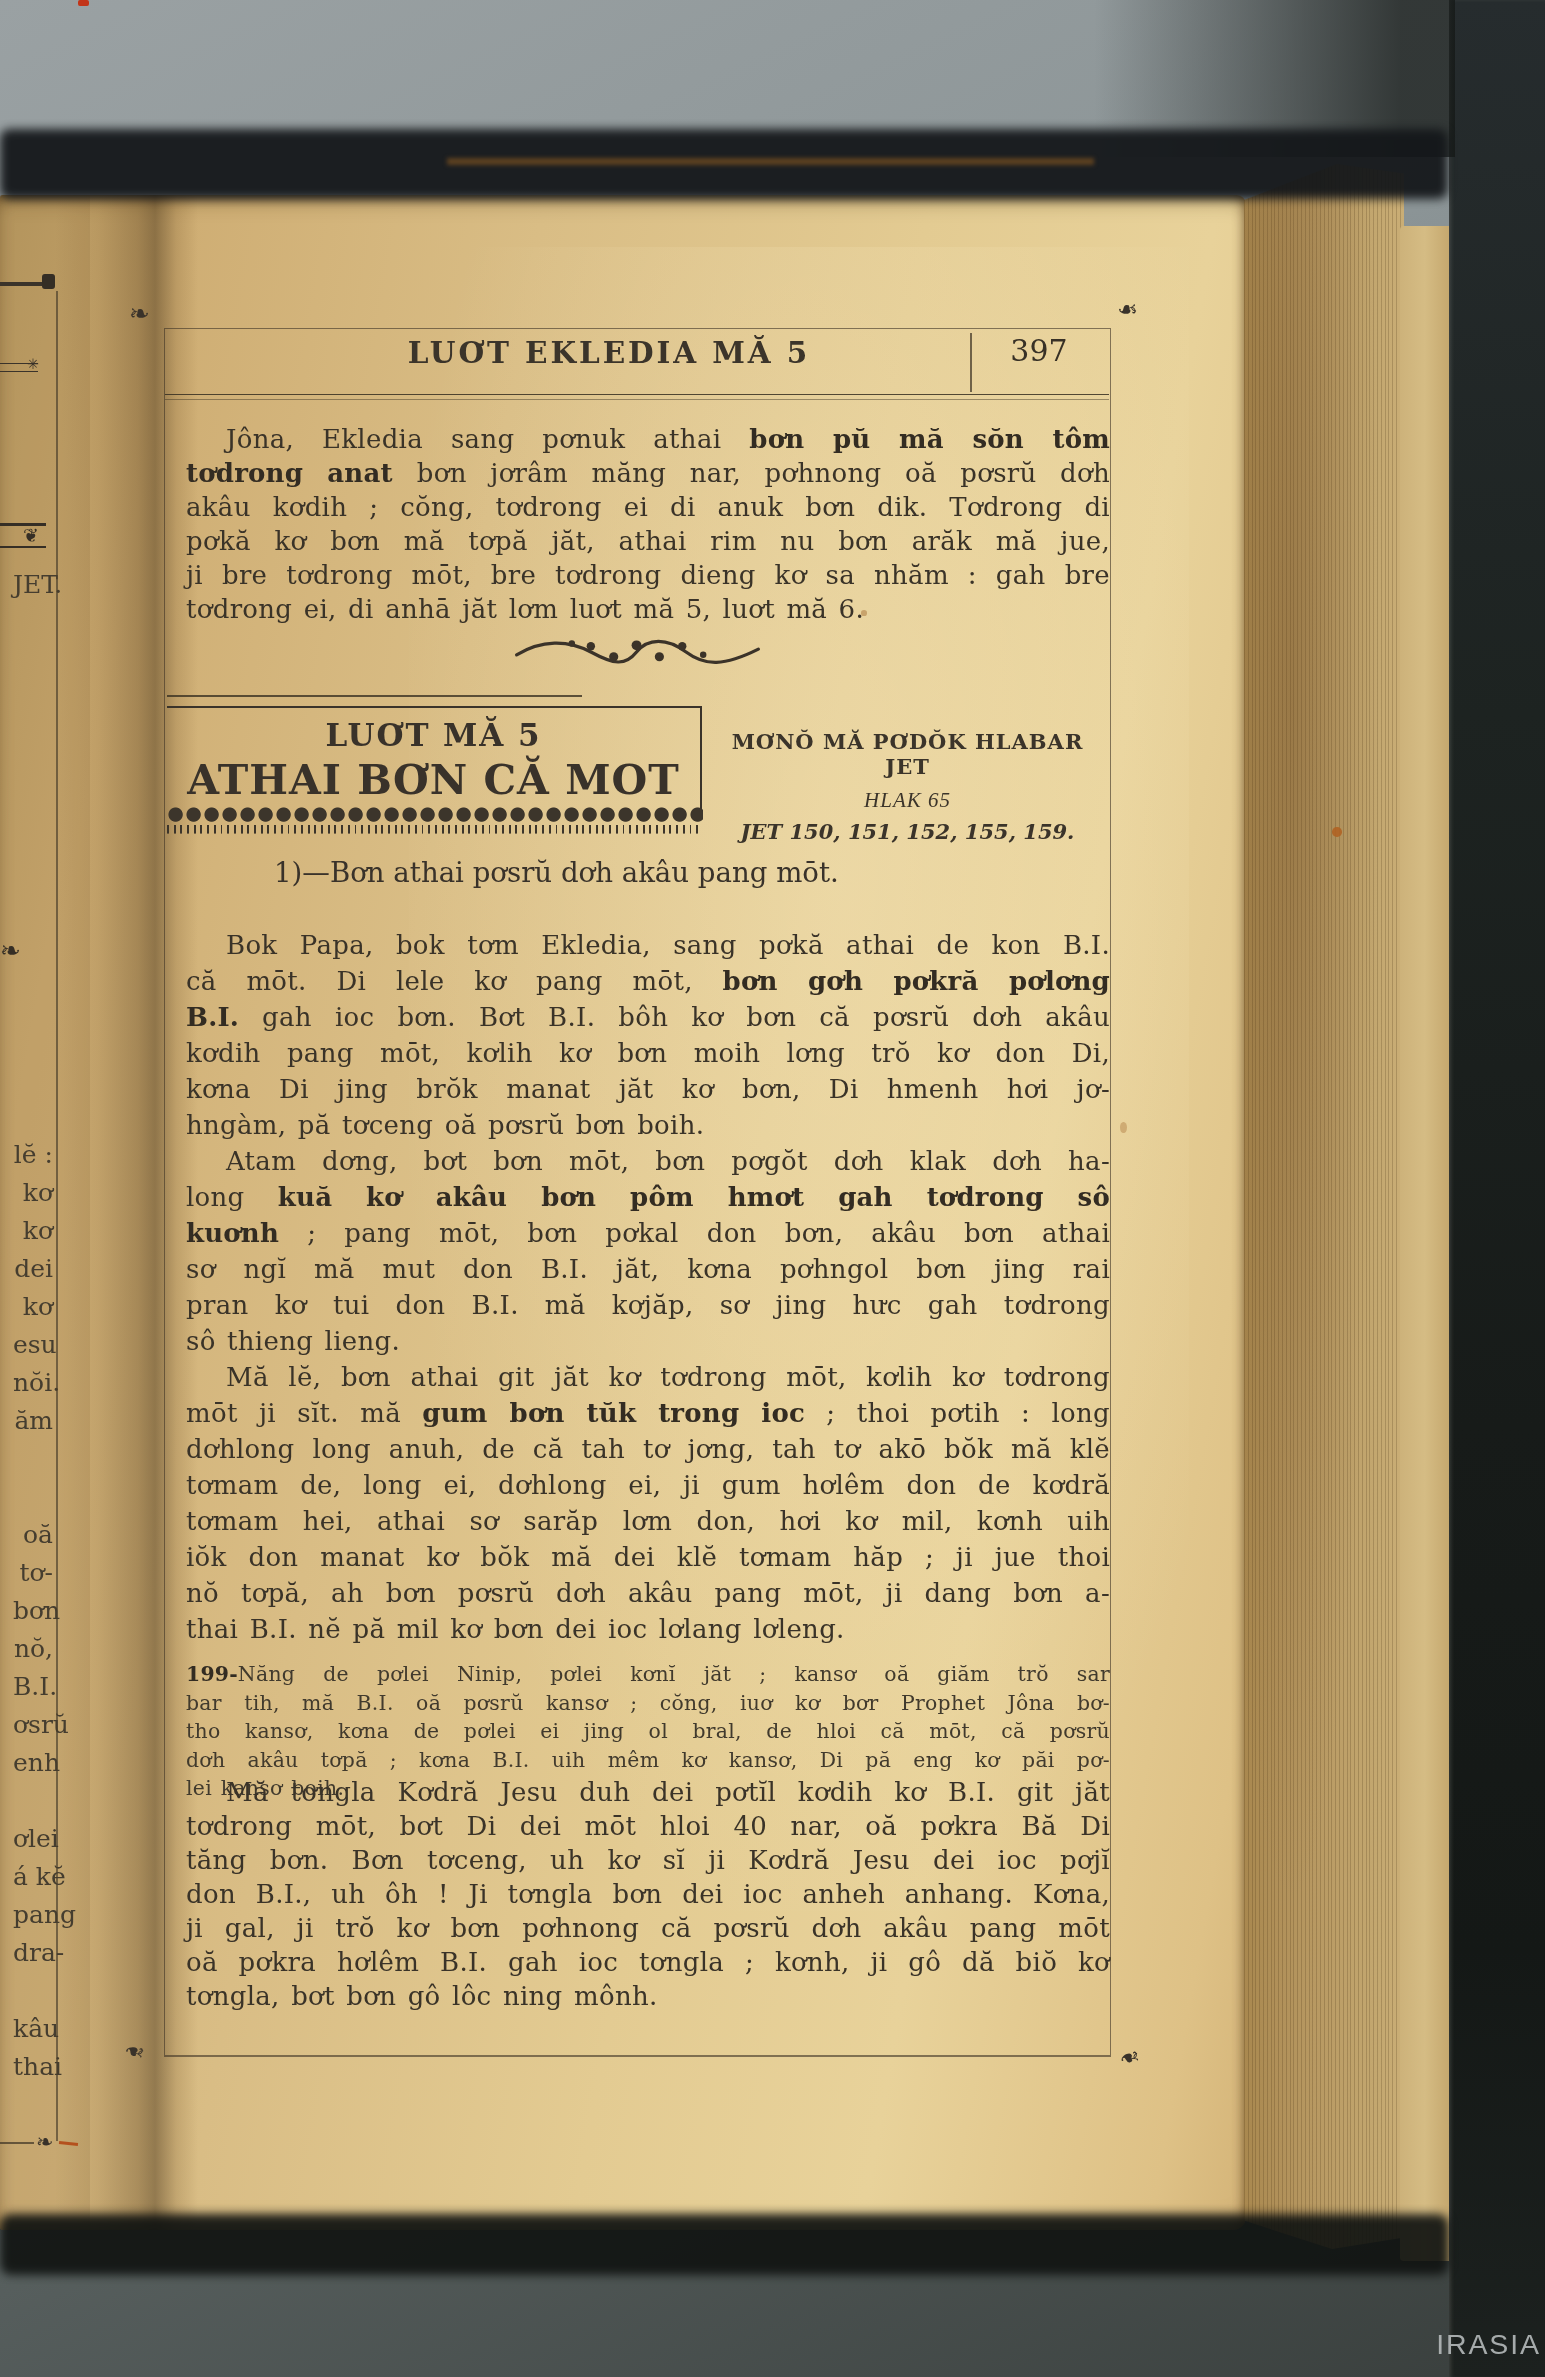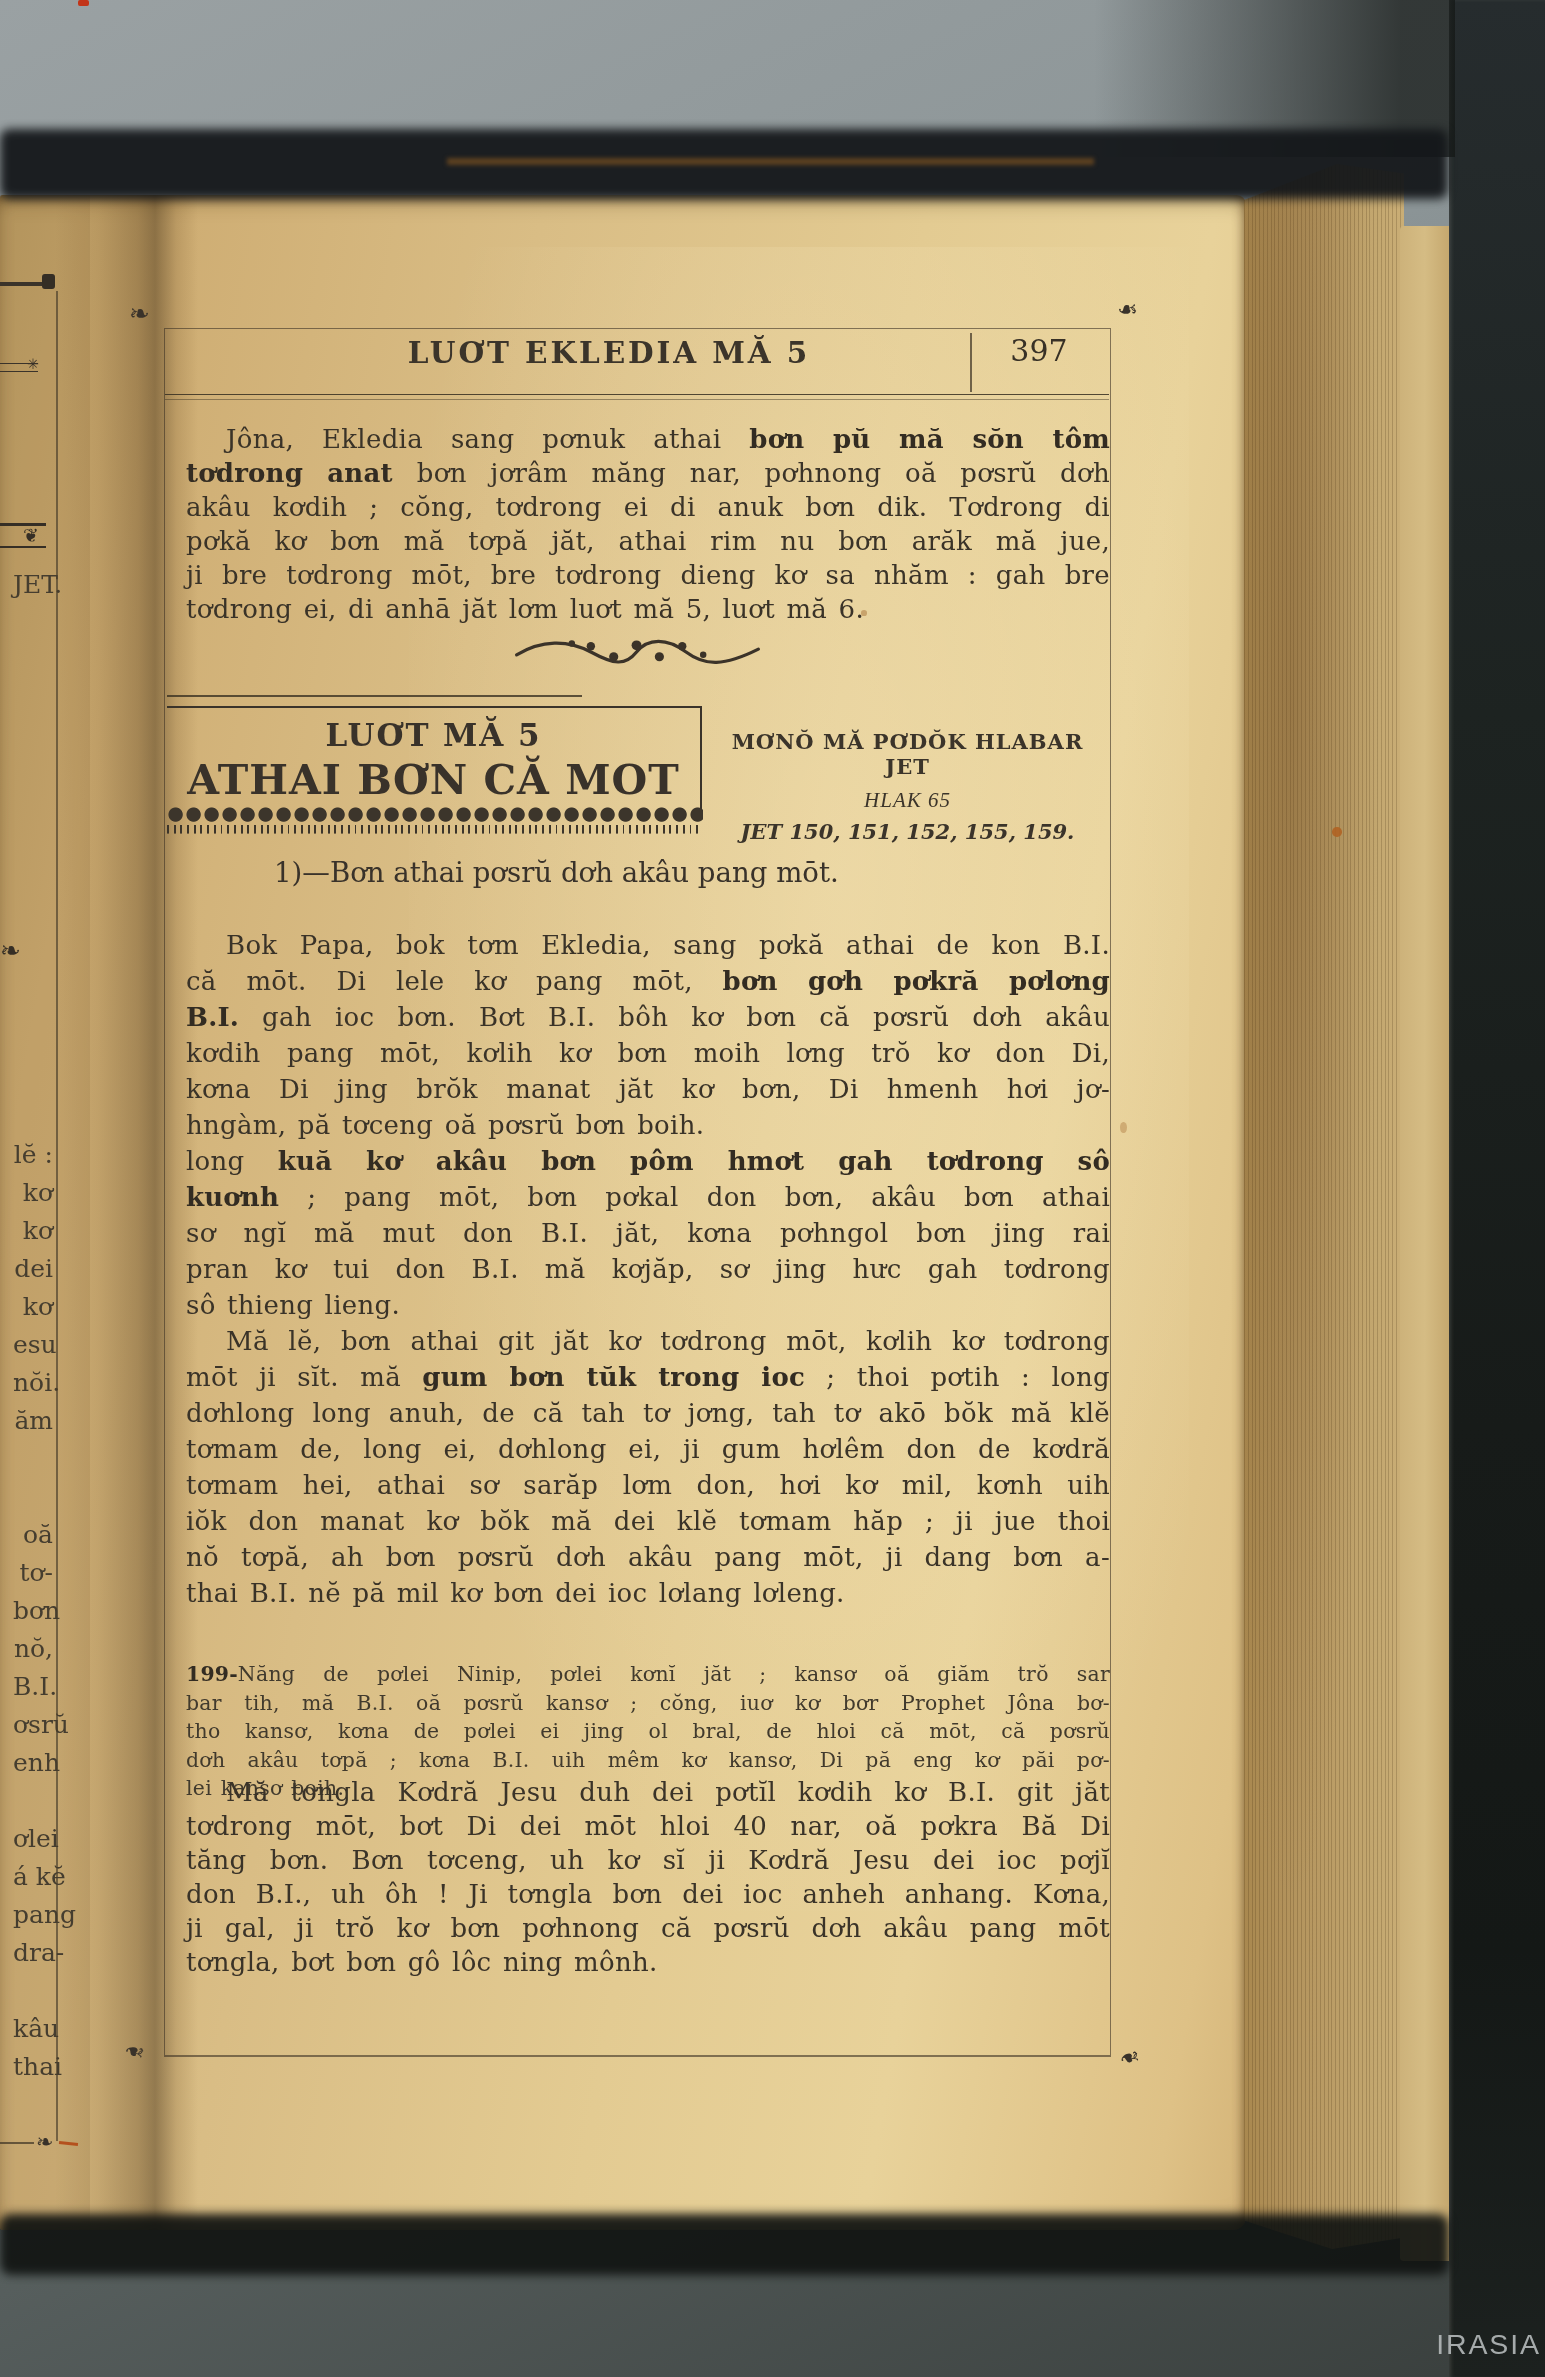--- a/index.html
+++ b/index.html
@@ -164,20 +164,21 @@
 
 <div class="print num-heading" data-name="numbered-section-heading">1)—Bơn athai pơsrŭ dơh akâu pang mōt.</div>
 
 <div class="print textblock body-block" data-name="body-paragraphs">
     <div class="tline ind" data-name="body-text-line"><span data-name="text-segment">Bok Papa, bok tơm Ekledia, sang pơkă athai de kon B.I.</span></div>
     <div class="tline" data-name="body-text-line"><span data-name="text-segment">că mōt. Di lele kơ pang mōt, </span><span class="b" data-name="bold-text-segment">bơn gơh pơkră pơlơng</span></div>
     <div class="tline" data-name="body-text-line"><span class="b" data-name="bold-text-segment">B.I.</span><span data-name="text-segment"> gah ioc bơn. Bơt B.I. bôh kơ bơn că pơsrŭ dơh akâu</span></div>
     <div class="tline" data-name="body-text-line"><span data-name="text-segment">kơdih pang mōt, kơlih kơ bơn moih lơng trŏ kơ don Di,</span></div>
     <div class="tline" data-name="body-text-line"><span data-name="text-segment">kơna Di jing brŏk manat jăt kơ bơn, Di hmenh hơi jơ-</span></div>
     <div class="tline last" data-name="body-text-line"><span data-name="text-segment">hngàm, pă tơceng oă pơsrŭ bơn boih.</span></div>
+    <div class="tline ind" data-name="body-text-line"><span data-name="text-segment">Atam dơng, bơt bơn mōt, bơn pơgŏt dơh klak dơh ha-</span></div>
     <div class="tline" data-name="body-text-line"><span data-name="text-segment">long </span><span class="b" data-name="bold-text-segment">kuă kơ akâu bơn pôm hmơt gah tơdrong sô</span></div>
     <div class="tline" data-name="body-text-line"><span class="b" data-name="bold-text-segment">kuơnh</span><span data-name="text-segment"> ; pang mōt, bơn pơkal don bơn, akâu bơn athai</span></div>
     <div class="tline" data-name="body-text-line"><span data-name="text-segment">sơ ngĭ mă mut don B.I. jăt, kơna pơhngol bơn jing rai</span></div>
     <div class="tline" data-name="body-text-line"><span data-name="text-segment">pran kơ tui don B.I. mă kơjăp, sơ jing hưc gah tơdrong</span></div>
     <div class="tline last" data-name="body-text-line"><span data-name="text-segment">sô thieng lieng.</span></div>
     <div class="tline ind" data-name="body-text-line"><span data-name="text-segment">Mă lĕ, bơn athai git jăt kơ tơdrong mōt, kơlih kơ tơdrong</span></div>
     <div class="tline" data-name="body-text-line"><span data-name="text-segment">mōt ji sĭt. mă </span><span class="b" data-name="bold-text-segment">gum bơn tŭk trong ioc</span><span data-name="text-segment"> ; thoi pơtih : long</span></div>
     <div class="tline" data-name="body-text-line"><span data-name="text-segment">dơhlong long anuh, de că tah tơ jơng, tah tơ akō bŏk mă klĕ</span></div>
     <div class="tline" data-name="body-text-line"><span data-name="text-segment">tơmam de, long ei, dơhlong ei, ji gum hơlêm don de kơdră</span></div>
     <div class="tline" data-name="body-text-line"><span data-name="text-segment">tơmam hei, athai sơ sarăp lơm don, hơi kơ mil, kơnh uih</span></div>
@@ -193,20 +194,21 @@
     <div class="tline" data-name="footnote-text-line"><span data-name="text-segment">dơh akâu tơpă ; kơna B.I. uih mêm kơ kansơ, Di pă eng kơ păi pơ-</span></div>
     <div class="tline last" data-name="footnote-text-line"><span data-name="text-segment">lei kansơ boih.</span></div>
   </div>
 
 <div class="print textblock closing-block" data-name="closing-paragraph">
     <div class="tline ind" data-name="closing-text-line"><span data-name="text-segment">Mă tơngla Kơdră Jesu duh dei pơtĭl kơdih kơ B.I. git jăt</span></div>
     <div class="tline" data-name="closing-text-line"><span data-name="text-segment">tơdrong mōt, bơt Di dei mōt hloi 40 nar, oă pơkra Bă Di</span></div>
     <div class="tline" data-name="closing-text-line"><span data-name="text-segment">tăng bơn. Bơn tơceng, uh kơ sĭ ji Kơdră Jesu dei ioc pơjĭ</span></div>
     <div class="tline" data-name="closing-text-line"><span data-name="text-segment">don B.I., uh ôh ! Ji tơngla bơn dei ioc anheh anhang. Kơna,</span></div>
     <div class="tline" data-name="closing-text-line"><span data-name="text-segment">ji gal, ji trŏ kơ bơn pơhnong că pơsrŭ dơh akâu pang mōt</span></div>
+    <div class="tline" data-name="closing-text-line"><span data-name="text-segment">oă pơkra hơlêm B.I. gah ioc tơngla ; kơnh, ji gô dă biŏ kơ</span></div>
     <div class="tline last" data-name="closing-text-line"><span data-name="text-segment">tơngla, bơt bơn gô lôc ning mônh.</span></div>
   </div>
 
 <div class="print frag-col" data-name="facing-page-text-fragments">
     <div class="tline" data-name="fragment-text-line">JET.</div>
     <div class="tline blank" data-name="fragment-text-line">&nbsp;</div>
     <div class="tline blank" data-name="fragment-text-line">&nbsp;</div>
     <div class="tline blank" data-name="fragment-text-line">&nbsp;</div>
     <div class="tline blank" data-name="fragment-text-line">&nbsp;</div>
     <div class="tline blank" data-name="fragment-text-line">&nbsp;</div>

